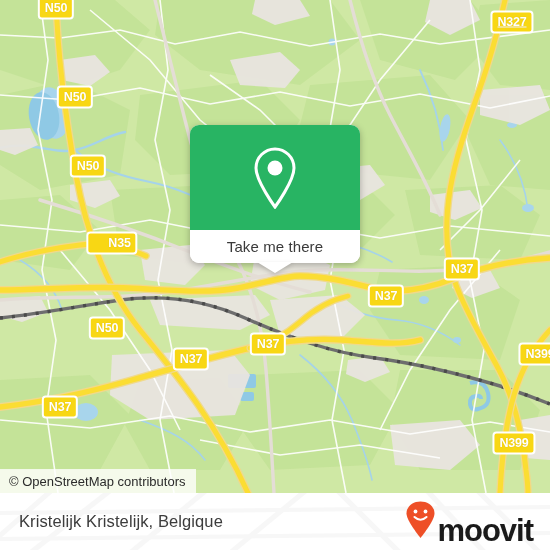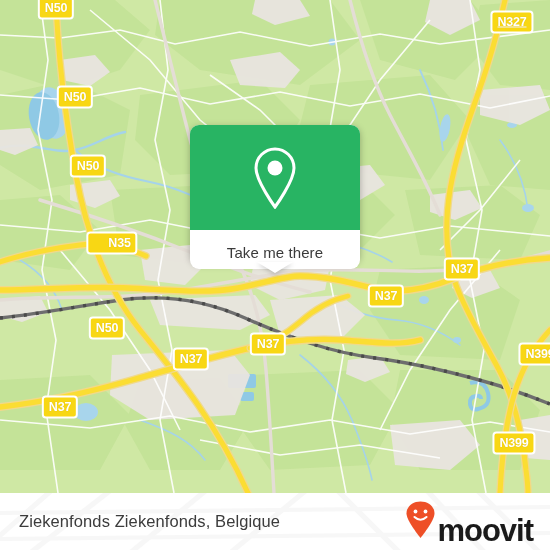--- a/index.html
+++ b/index.html
@@ -69,21 +69,20 @@
     left: 0; top: 105px;
     width: 170px; height: 33px;
     background: #ffffff;
     border-radius: 0 0 9px 9px;
     display: flex;
     align-items: center;
     justify-content: center;
     color: #3a3a3a;
     font-size: 15px;
     letter-spacing: 0.1px;
-    margin-top: 6px;
   }
   #popup-tail {
     position: absolute;
     left: 50%; top: 137px;
     transform: translateX(-50%);
     width: 0; height: 0;
     border-left: 18px solid transparent;
     border-right: 18px solid transparent;
     border-top: 11px solid #ffffff;
     filter: drop-shadow(0 2px 2px rgba(0,0,0,0.18));
@@ -317,38 +316,39 @@
           <svg width="52" height="62" viewBox="0 0 52 62" fill="none" stroke="#ffffff" stroke-width="3">
             <path d="M26,60 C26,60 45,34 45,21 C45,10.5 36.5,2 26,2 C15.5,2 7,10.5 7,21 C7,34 26,60 26,60 Z"></path>
             <circle cx="26" cy="21" r="7.5" fill="#ffffff" stroke="none"></circle>
           </svg>
         </span>
       </div>
       <div id="popup-label">Take me there</div>
       <div id="popup-tail"></div>
     </div>
 
+    <div id="attribution">© OpenStreetMap contributors</div>
   </div>
 
   <div id="footer">
     <svg id="footer-watermark" viewBox="0 0 550 57" preserveAspectRatio="none">
       <rect x="0" y="0" width="550" height="57" fill="#ffffff"></rect>
       <g stroke="#f0f0f0" fill="none" stroke-width="5">
         <path d="M-20,60 L60,-10"></path>
         <path d="M30,60 L120,-10"></path>
         <path d="M130,60 L215,-10"></path>
         <path d="M230,60 L315,-10"></path>
         <path d="M330,-10 L400,60"></path>
         <path d="M420,-10 L485,60"></path>
         <path d="M470,-10 L540,60"></path>
         <path d="M0,20 L550,14" stroke-width="4"></path>
         <path d="M0,46 L550,40" stroke-width="4"></path>
       </g>
     </svg>
-    <div id="footer-title">Ziekenfonds Ziekenfonds, Belgique</div>
+    <div id="footer-title">Kristelijk Kristelijk, Belgique</div>
     <div id="moovit-logo">
       <span>
         <svg width="31" height="38" viewBox="0 0 31 38">
           <path d="M15.5,37 C15.5,37 29.5,20 29.5,12.6 C29.5,5.3 23.2,0.5 15.5,0.5
                    C7.8,0.5 1.5,5.3 1.5,12.6 C1.5,20 15.5,37 15.5,37 Z" fill="#ee4f27"></path>
           <circle cx="10.5" cy="10.5" r="1.9" fill="#ffffff"></circle>
           <circle cx="20.5" cy="10.5" r="1.9" fill="#ffffff"></circle>
           <path d="M9.5,16 Q15.5,21.5 21.5,16" stroke="#ffffff" stroke-width="2.1" fill="none" stroke-linecap="round"></path>
         </svg>
       </span>

